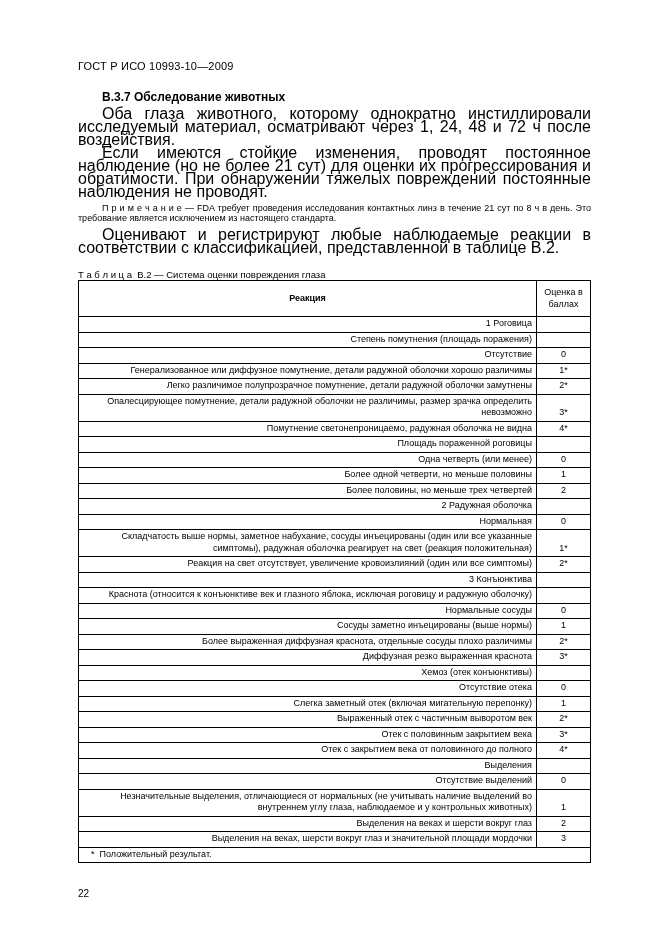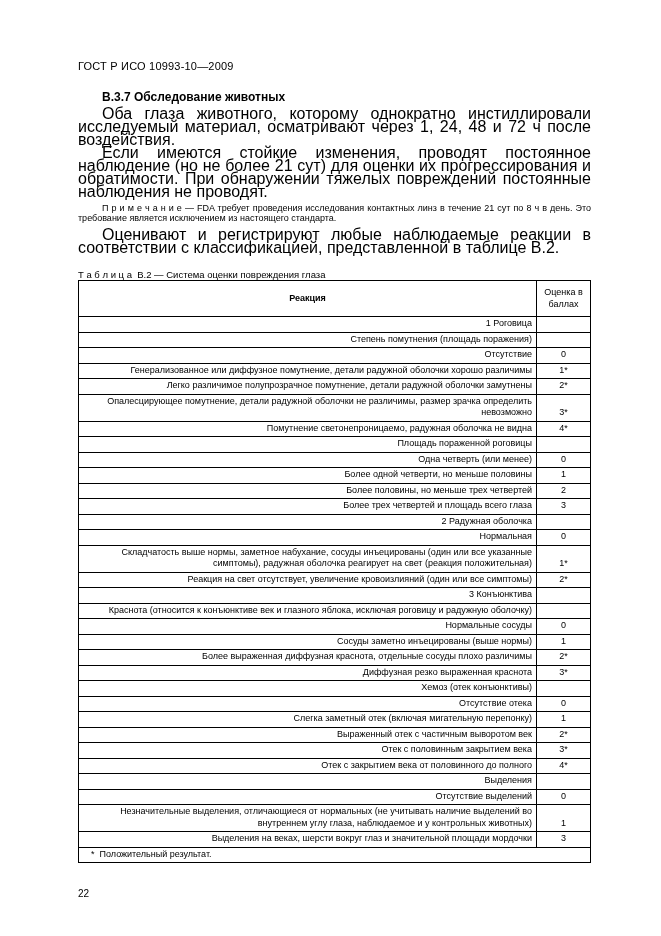--- a/index.html
+++ b/index.html
@@ -161,24 +161,20 @@
         </tr>
         <tr>
           <td class="cell-reaction">Более одной четверти, но меньше половины</td>
           <td class="cell-score">1</td>
         </tr>
         <tr>
           <td class="cell-reaction">Более половины, но меньше трех четвертей</td>
           <td class="cell-score">2</td>
         </tr>
         <tr>
-          <td class="cell-reaction">Более трех четвертей и площадь всего глаза</td>
-          <td class="cell-score">3</td>
-        </tr>
-        <tr>
           <td class="cell-reaction">2  Радужная оболочка</td>
           <td class="cell-score"></td>
         </tr>
         <tr>
           <td class="cell-reaction">Нормальная</td>
           <td class="cell-score">0</td>
         </tr>
         <tr>
           <td class="cell-reaction">Складчатость выше нормы, заметное набухание, сосуды инъецированы (один или все указанные симптомы), радужная оболочка реагирует на свет (реакция положительная)</td>
           <td class="cell-score">1*</td>
@@ -239,20 +235,24 @@
           <td class="cell-reaction">Выделения</td>
           <td class="cell-score"></td>
         </tr>
         <tr>
           <td class="cell-reaction">Отсутствие выделений</td>
           <td class="cell-score">0</td>
         </tr>
         <tr>
           <td class="cell-reaction">Незначительные выделения, отличающиеся от нормальных (не учитывать наличие выделений во внутреннем углу глаза, наблюдаемое и у контрольных животных)</td>
           <td class="cell-score">1</td>
+        </tr>
+        <tr>
+          <td class="cell-reaction">Выделения на веках и шерсти вокруг глаз</td>
+          <td class="cell-score">2</td>
         </tr>
         <tr>
           <td class="cell-reaction">Выделения на веках, шерсти вокруг глаз и значительной площади мордочки</td>
           <td class="cell-score">3</td>
         </tr>
       </tbody>
     <tfoot>
       <tr>
         <td class="footnote-cell" colspan="2">*  Положительный результат.</td>
       </tr>

